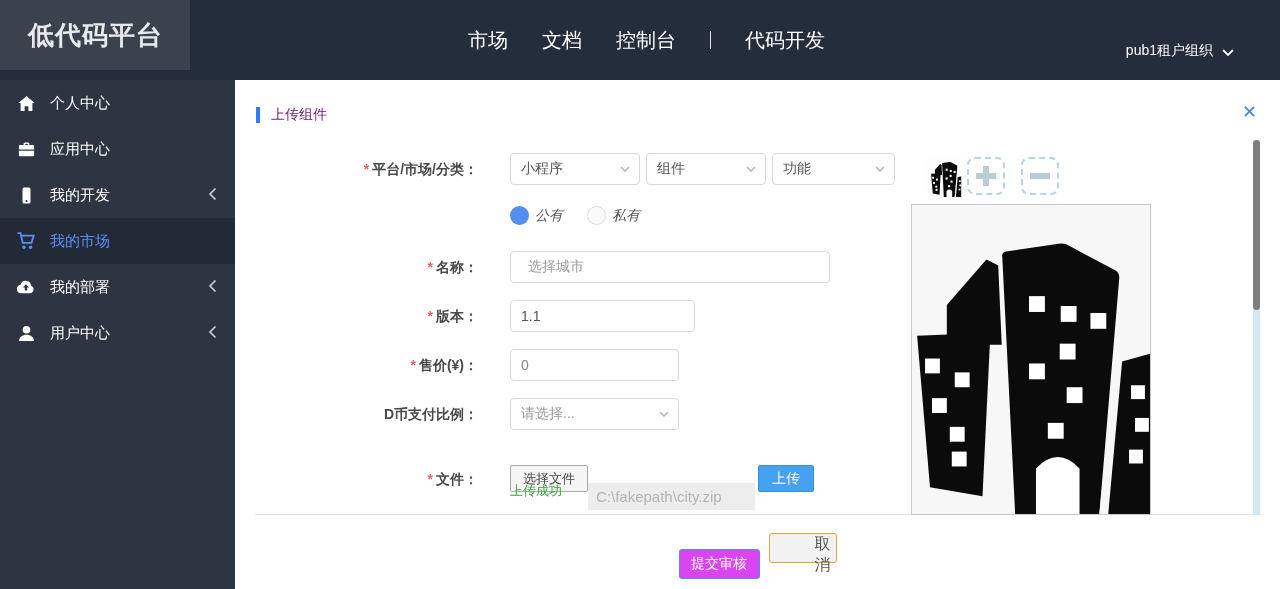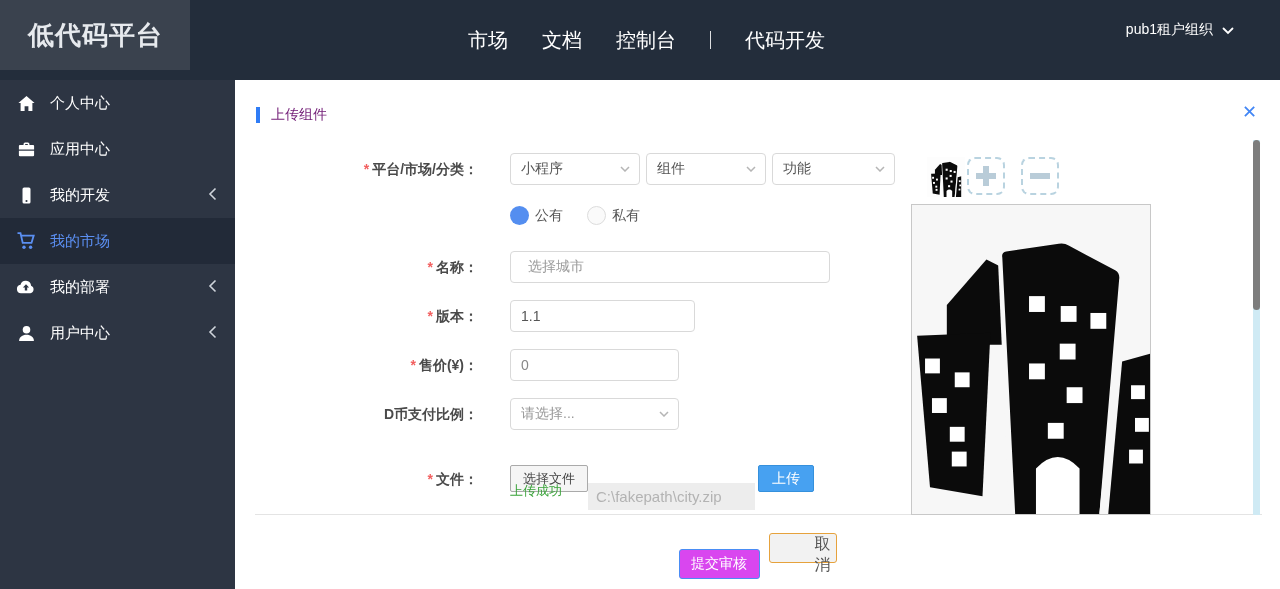--- a/index.html
+++ b/index.html
@@ -6,21 +6,21 @@
   html,body { width:1280px; height:589px; overflow:hidden; }
   body { font-family:"Liberation Sans","DejaVu Sans",sans-serif; background:#fff; position:relative; }
 
   
   .header { position:absolute; top:0; left:0; width:1280px; height:80px; background:#232d3b;padding-left:40px; }
   .logo-box { position:absolute; top:0; left:0; width:190px; height:70px; background:#3a424e;
               color:#e7eaee; font-size:26px; font-weight:bold; line-height:70px; padding-left:28px; letter-spacing:1px; }
   .top-nav { position:absolute; left:468px; top:0; height:80px; display:flex; align-items:center; gap:34px; }
   .top-nav .nav-item { color:#fff; font-size:20px; cursor:pointer;text-align:right; }
   .nav-divider { width:1px; height:18px; background:rgba(255,255,255,.85); }
-  .tenant { position:absolute; right:46px; top:0; height:60px; display:flex; align-items:center; gap:9px;
+  .tenant { position:absolute; right:46px; top:0; height:60px; display:flex; align-items:flex-end; gap:9px;
             color:#fff; font-size:14px; cursor:pointer; }
 
   
   .sidebar { position:absolute; top:80px; left:0; width:235px; height:509px; background:#2d3543; }
   .side-item { position:relative; height:46px; display:flex; align-items:center; padding:0 16px; color:#fff;
                font-size:15px; cursor:pointer;font-family:Liberation Mono, monospace; }
   .side-item .s-icon { width:20px; height:20px; margin-right:14px; display:flex; align-items:center; justify-content:center; }
   .side-item.active { background:#222a38; color:#5b8ff2; }
   .side-item .chev { position:absolute; right:18px; top:15px; }
 
@@ -42,21 +42,21 @@
 
   .sel { height:32px; border:1px solid #d9d9d9; border-radius:4px; background:#fff; display:flex;
          align-items:center; justify-content:space-between; padding:0 9px 0 10px; font-size:14px; color:#555; cursor:pointer; }
   .ipt { height:32px; border:1px solid #d9d9d9; border-radius:4px; background:#fff; padding:0 10px;
          font-size:14px; color:#555; outline:none; font-family:inherit; }
   .ipt.muted { color:#9b9b9b; }
 
   .radio { width:19px; height:19px; border-radius:50%; flex:none; cursor:pointer; }
   .radio.on { background:#548ef0; }
   .radio.off { background:#fafafa; border:1px solid #dcdcdc; }
-  .radio-lbl { font-size:14px; color:#555; margin-left:6px; margin-right:24px; }
+  .radio-lbl { font-size:14px; color:#555; margin-left:6px; margin-right:24px;font-style:italic; }
 
   .file-btn { height:27px; padding:0 12px; background:#f5f5f5; border:1px solid #aaa; border-radius:2px;
               font-size:13px; color:#444; cursor:pointer; font-family:inherit; }
   .file-path { height:27px; line-height:27px; background:#ededed; color:#b3b3b3; font-size:15px;
                padding:0 8px; width:167px; white-space:nowrap; overflow:hidden;margin-top:36px; }
   .upload-btn { height:27px; padding:0 13px; background:#47a1f1; border:1px solid #3590dc; border-radius:2px;
                 color:#fff; font-size:14px; margin-left:3px; cursor:pointer; font-family:inherit; }
   .upload-status { position:absolute; left:255px; top:342px; font-size:13px; color:#3aa33a; }
 
   .thumb { position:absolute; left:672px; top:17px; width:38px; height:40px; background:#fdfdfd; }

